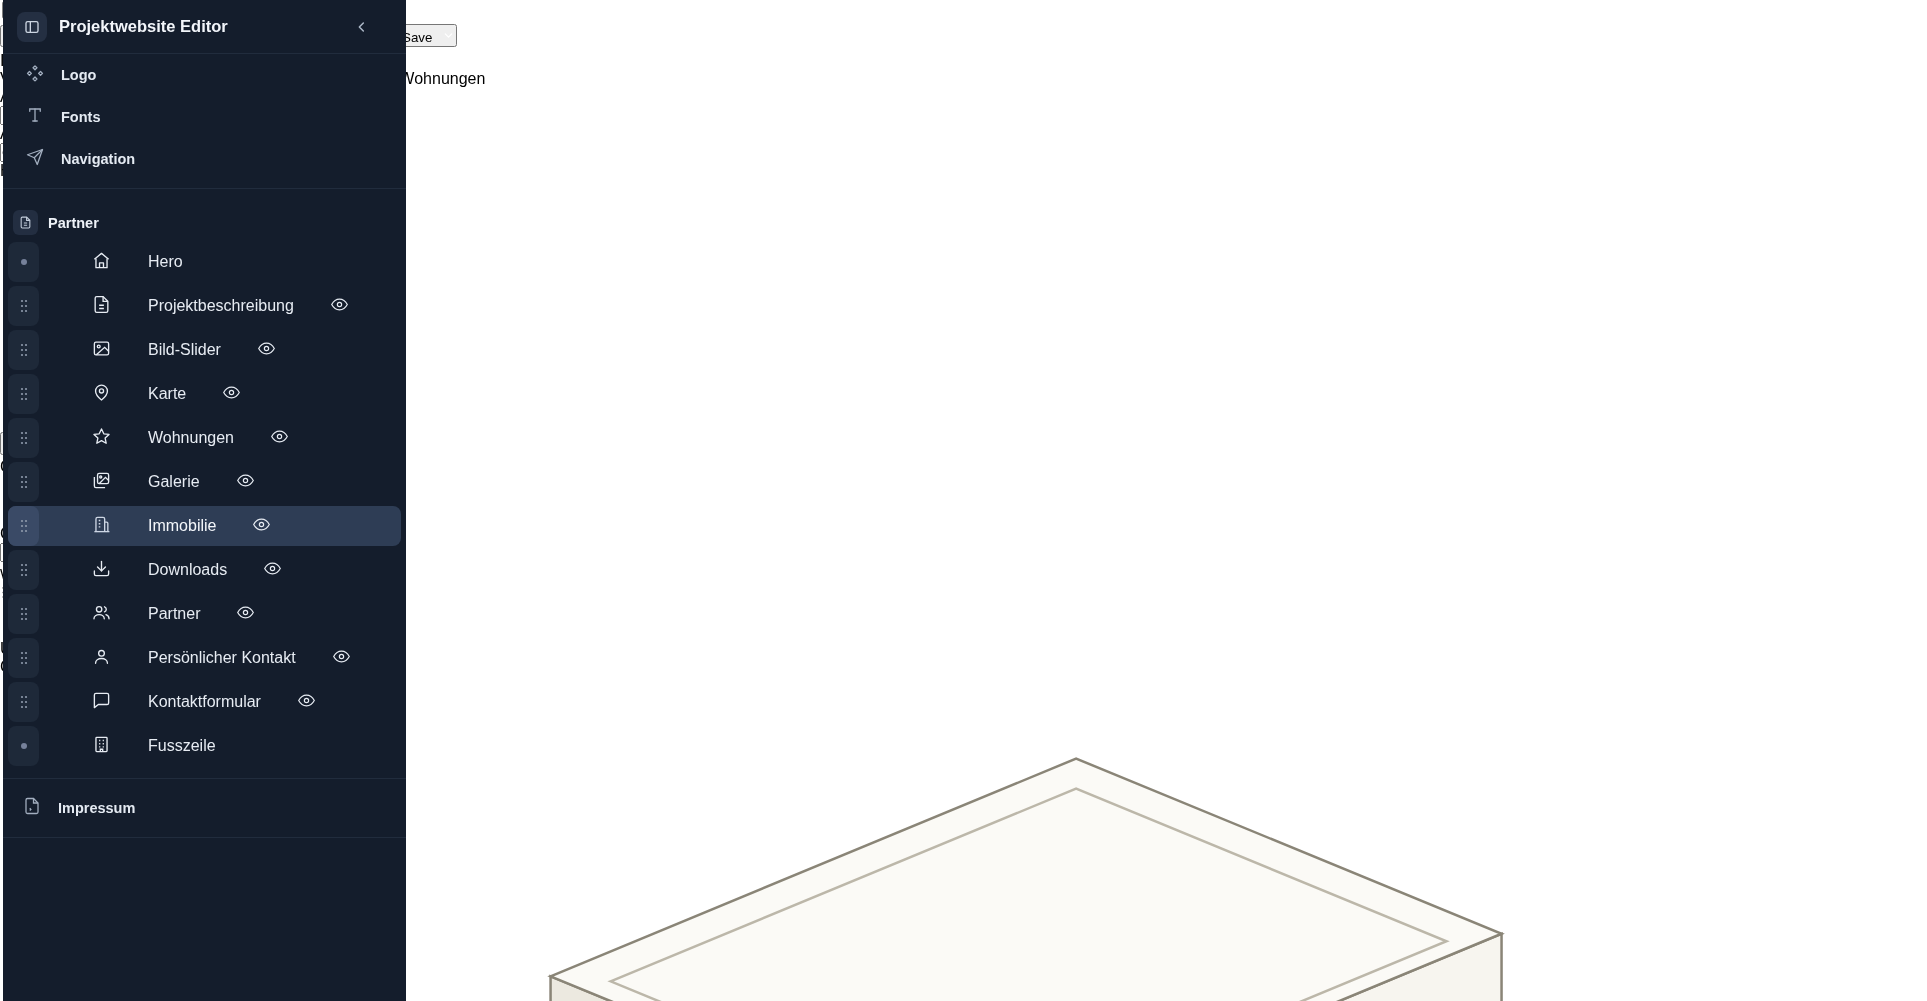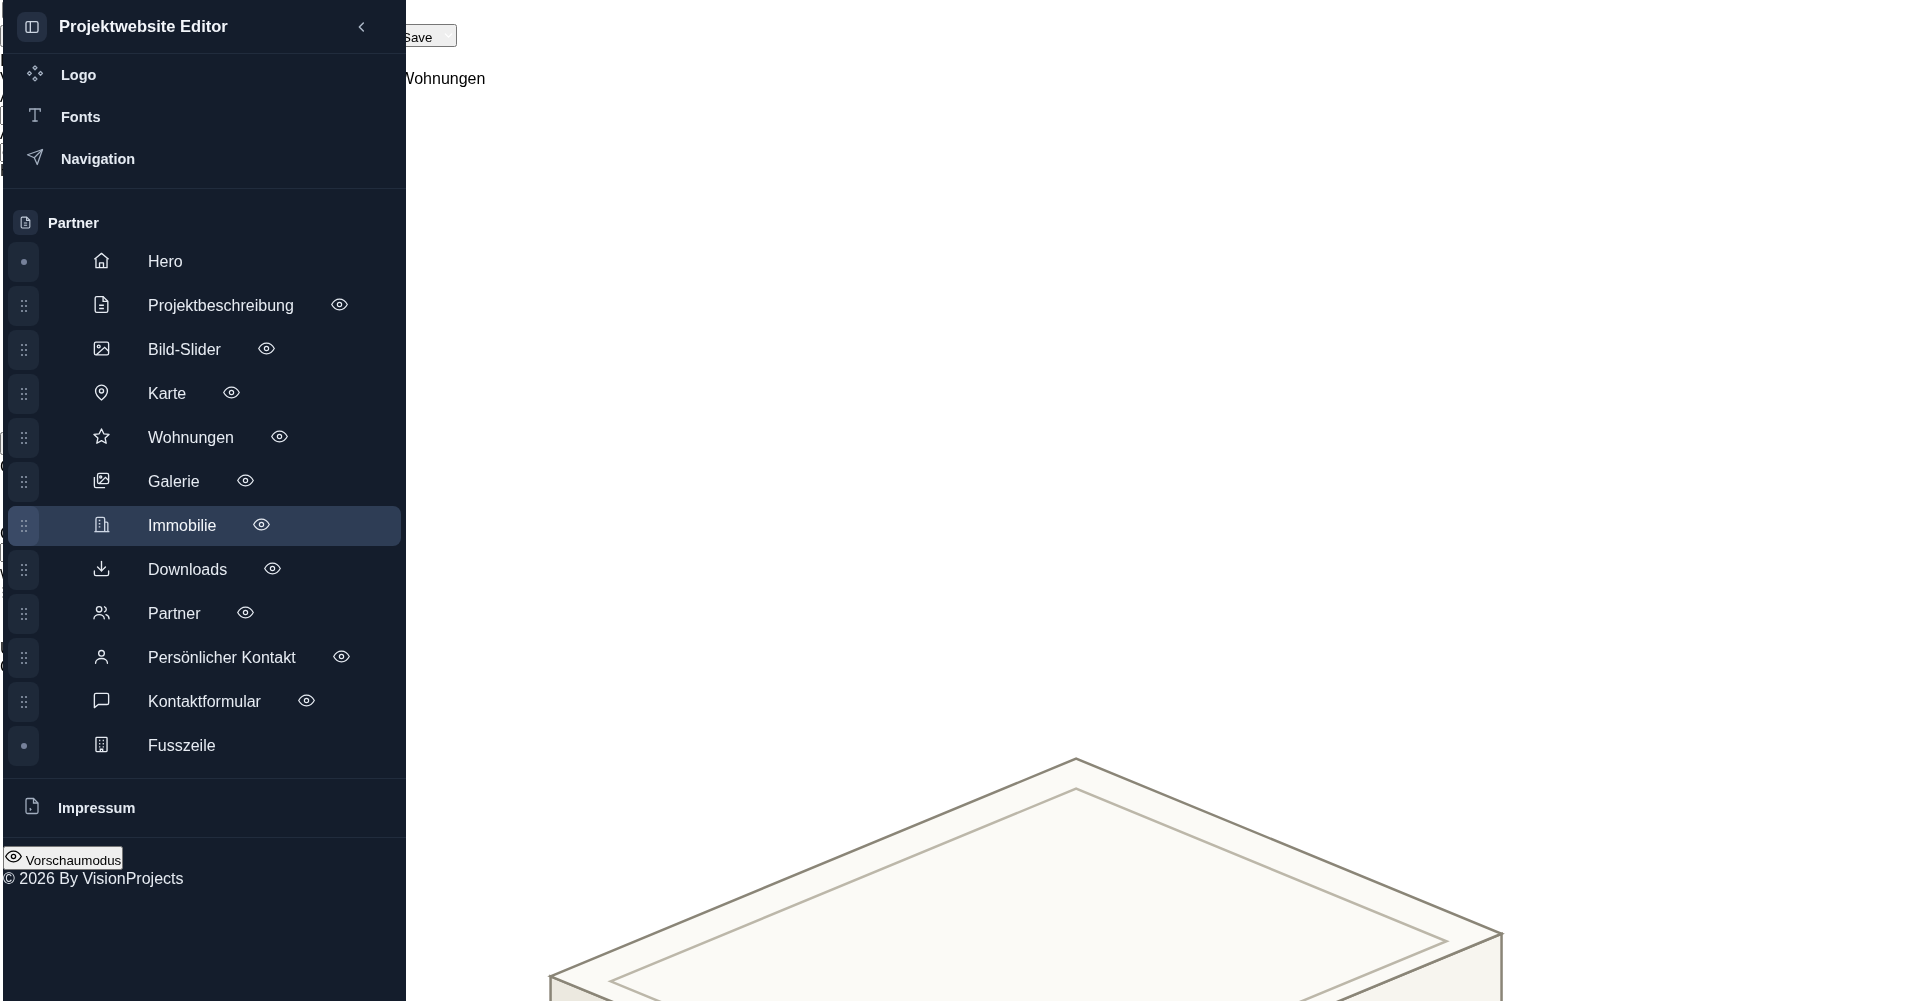--- a/index.html
+++ b/index.html
@@ -392,30 +392,20 @@
       <div class="sb-divider"></div>
       <div class="set-item" style="padding-left:20px">
         <span class="ic"><svg width="18" height="18" viewBox="0 0 24 24" fill="none" stroke="currentColor" stroke-width="1.7">
               <path d="M14 2H6a2 2 0 0 0-2 2v16a2 2 0 0 0 2 2h12a2 2 0 0 0 2-2V8z"></path>
               <path d="M14 2v6h6"></path>
               <path d="M9 15l1.5 1.5L9 18"></path>
             </svg></span>
         <span class="lbl">Impressum</span>
       </div>
       <div class="sb-divider"></div>
-      <div class="sb-footer">
-        <button class="preview-btn">
-          <span class="ic"><svg width="17" height="17" viewBox="0 0 24 24" fill="none" stroke="currentColor" stroke-width="1.8">
-                <path d="M1 12s4-7.5 11-7.5S23 12 23 12s-4 7.5-11 7.5S1 12 1 12z"></path>
-                <circle cx="12" cy="12" r="3"></circle>
-              </svg></span>
-          <span>Vorschaumodus</span>
-        </button>
-        <div class="copyright">© 2026 By VisionProjects</div>
-      </div>
     </div>
   </aside>
 
   <div class="main">
     <header class="main-header">
       <div class="doc-title">
         <span class="doc-ic ic"><svg width="20" height="20" viewBox="0 0 24 24" fill="none" stroke="currentColor" stroke-width="2">
               <path d="M14 2H6a2 2 0 0 0-2 2v16a2 2 0 0 0 2 2h12a2 2 0 0 0 2-2V8z"></path>
               <path d="M14 2v6h6"></path>
               <path d="M9 13h6M9 17h6"></path>

